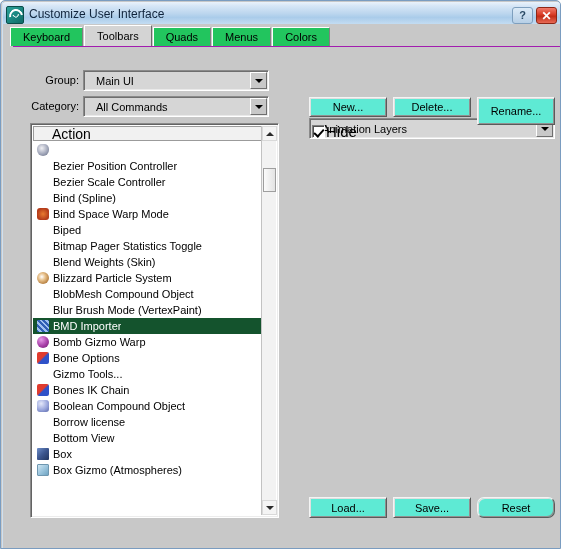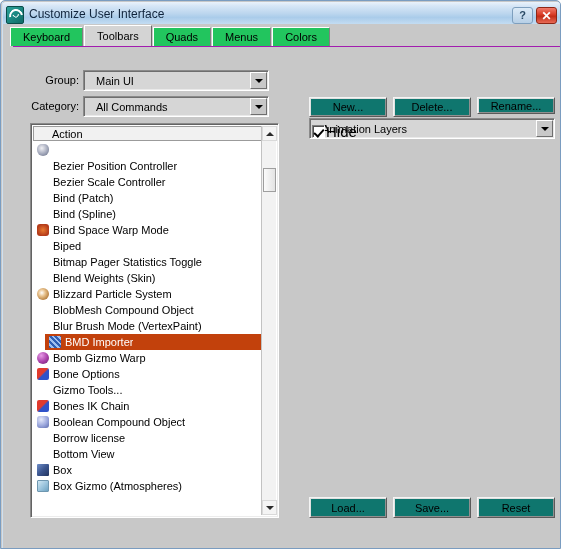--- a/index.html
+++ b/index.html
@@ -205,21 +205,21 @@
   .arrow-down {
     width: 0; height: 0;
     border-left: 4px solid transparent;
     border-right: 4px solid transparent;
     border-top: 4px solid #000000;
   }
 
   .btn {
     position: absolute;
     box-sizing: border-box;
-    background: #0f766e;
+    background: #5eead4;
     border: 1px solid;
     border-color: #f4f4f4 #5a5a5a #5a5a5a #f4f4f4;
     box-shadow: inset 1px 1px 0 #e0e0e0, inset -1px -1px 0 #909090;
     font-size: 11px;
     color: #000;
     display: flex;
     align-items: center;
     justify-content: center;
     font-family: "Liberation Sans", sans-serif;
     white-space: nowrap;
@@ -265,44 +265,43 @@
     position: absolute;
     left: 2px; top: 2px;
     right: 16px;
     height: 15px;
     background: #f1f1f1;
     border: 1px solid #9b9b9b;
     box-sizing: border-box;
     display: flex;
     align-items: center;
     padding-left: 18px;
-    font-size: 11px;
+    font-size: 14px;
     color: #000;
   }
   .list-body {
     position: absolute;
     left: 2px; top: 18px;
     right: 16px;
     bottom: 2px;
     overflow: hidden;
     background: #ffffff;
   }
   .list-row {
     height: 16px;
     display: flex;
     align-items: center;
     font-size: 11px;
     color: #000;
     padding-left: 2px;
     white-space: nowrap;
   }
   .list-row.selected {
-    background: #c2410c;
+    background: #14532d;
     color: #ffffff;
-    margin-left: 12px;
   }
   .row-icon {
     flex: 0 0 16px;
     width: 16px; height: 14px;
     margin-right: 2px;
     position: relative;
   }
   .row-label { overflow: hidden; }
 
   
@@ -423,24 +422,20 @@
           <div class="list-row">
             <span class="row-icon"></span>
             <span class="row-label">Bezier Position Controller</span>
           </div>
           <div class="list-row">
             <span class="row-icon"></span>
             <span class="row-label">Bezier Scale Controller</span>
           </div>
           <div class="list-row">
             <span class="row-icon"></span>
-            <span class="row-label">Bind (Patch)</span>
-          </div>
-          <div class="list-row">
-            <span class="row-icon"></span>
             <span class="row-label">Bind (Spline)</span>
           </div>
           <div class="list-row">
             <span class="row-icon">
               <span class="ic ic-warp"></span>
             </span>
             <span class="row-label">Bind Space Warp Mode</span>
           </div>
           <div class="list-row">
             <span class="row-icon"></span>
@@ -537,25 +532,25 @@
 
     <div class="combo" style="left:296px; top:23px; width:246px; height:21px;margin-top:48px;">
       <div class="combo-text">Animation Layers</div>
       <div class="combo-arrow">
           <div class="arrow-down"></div>
         </div>
     </div>
 
     <div class="btn" style="left:296px; top:50px; width:78px; height:20px;">New...</div>
     <div class="btn" style="left:380px; top:50px; width:78px; height:20px;">Delete...</div>
-    <div class="btn" style="left:464px; top:50px; width:78px; height:17px;">Rename...</div>
+    <div class="btn" style="left:464px; top:50px; width:78px; height:28px;">Rename...</div>
 
     <div class="checkrow" style="left:299px; top:76px;">
       <div class="checkbox checked"></div>
       <span>Hide</span>
     </div>
 
     <div class="btn" style="left:296px; top:450px; width:78px; height:21px;">Load...</div>
     <div class="btn" style="left:380px; top:450px; width:78px; height:21px;">Save...</div>
-    <div class="btn" style="left:464px; top:450px; width:78px; height:21px;">Reset</div>
+    <div class="btn" style="left:464px; top:450px; width:78px; height:21px;border-radius:7px;">Reset</div>
 
   </div>
 </div>
 
 </body></html>

